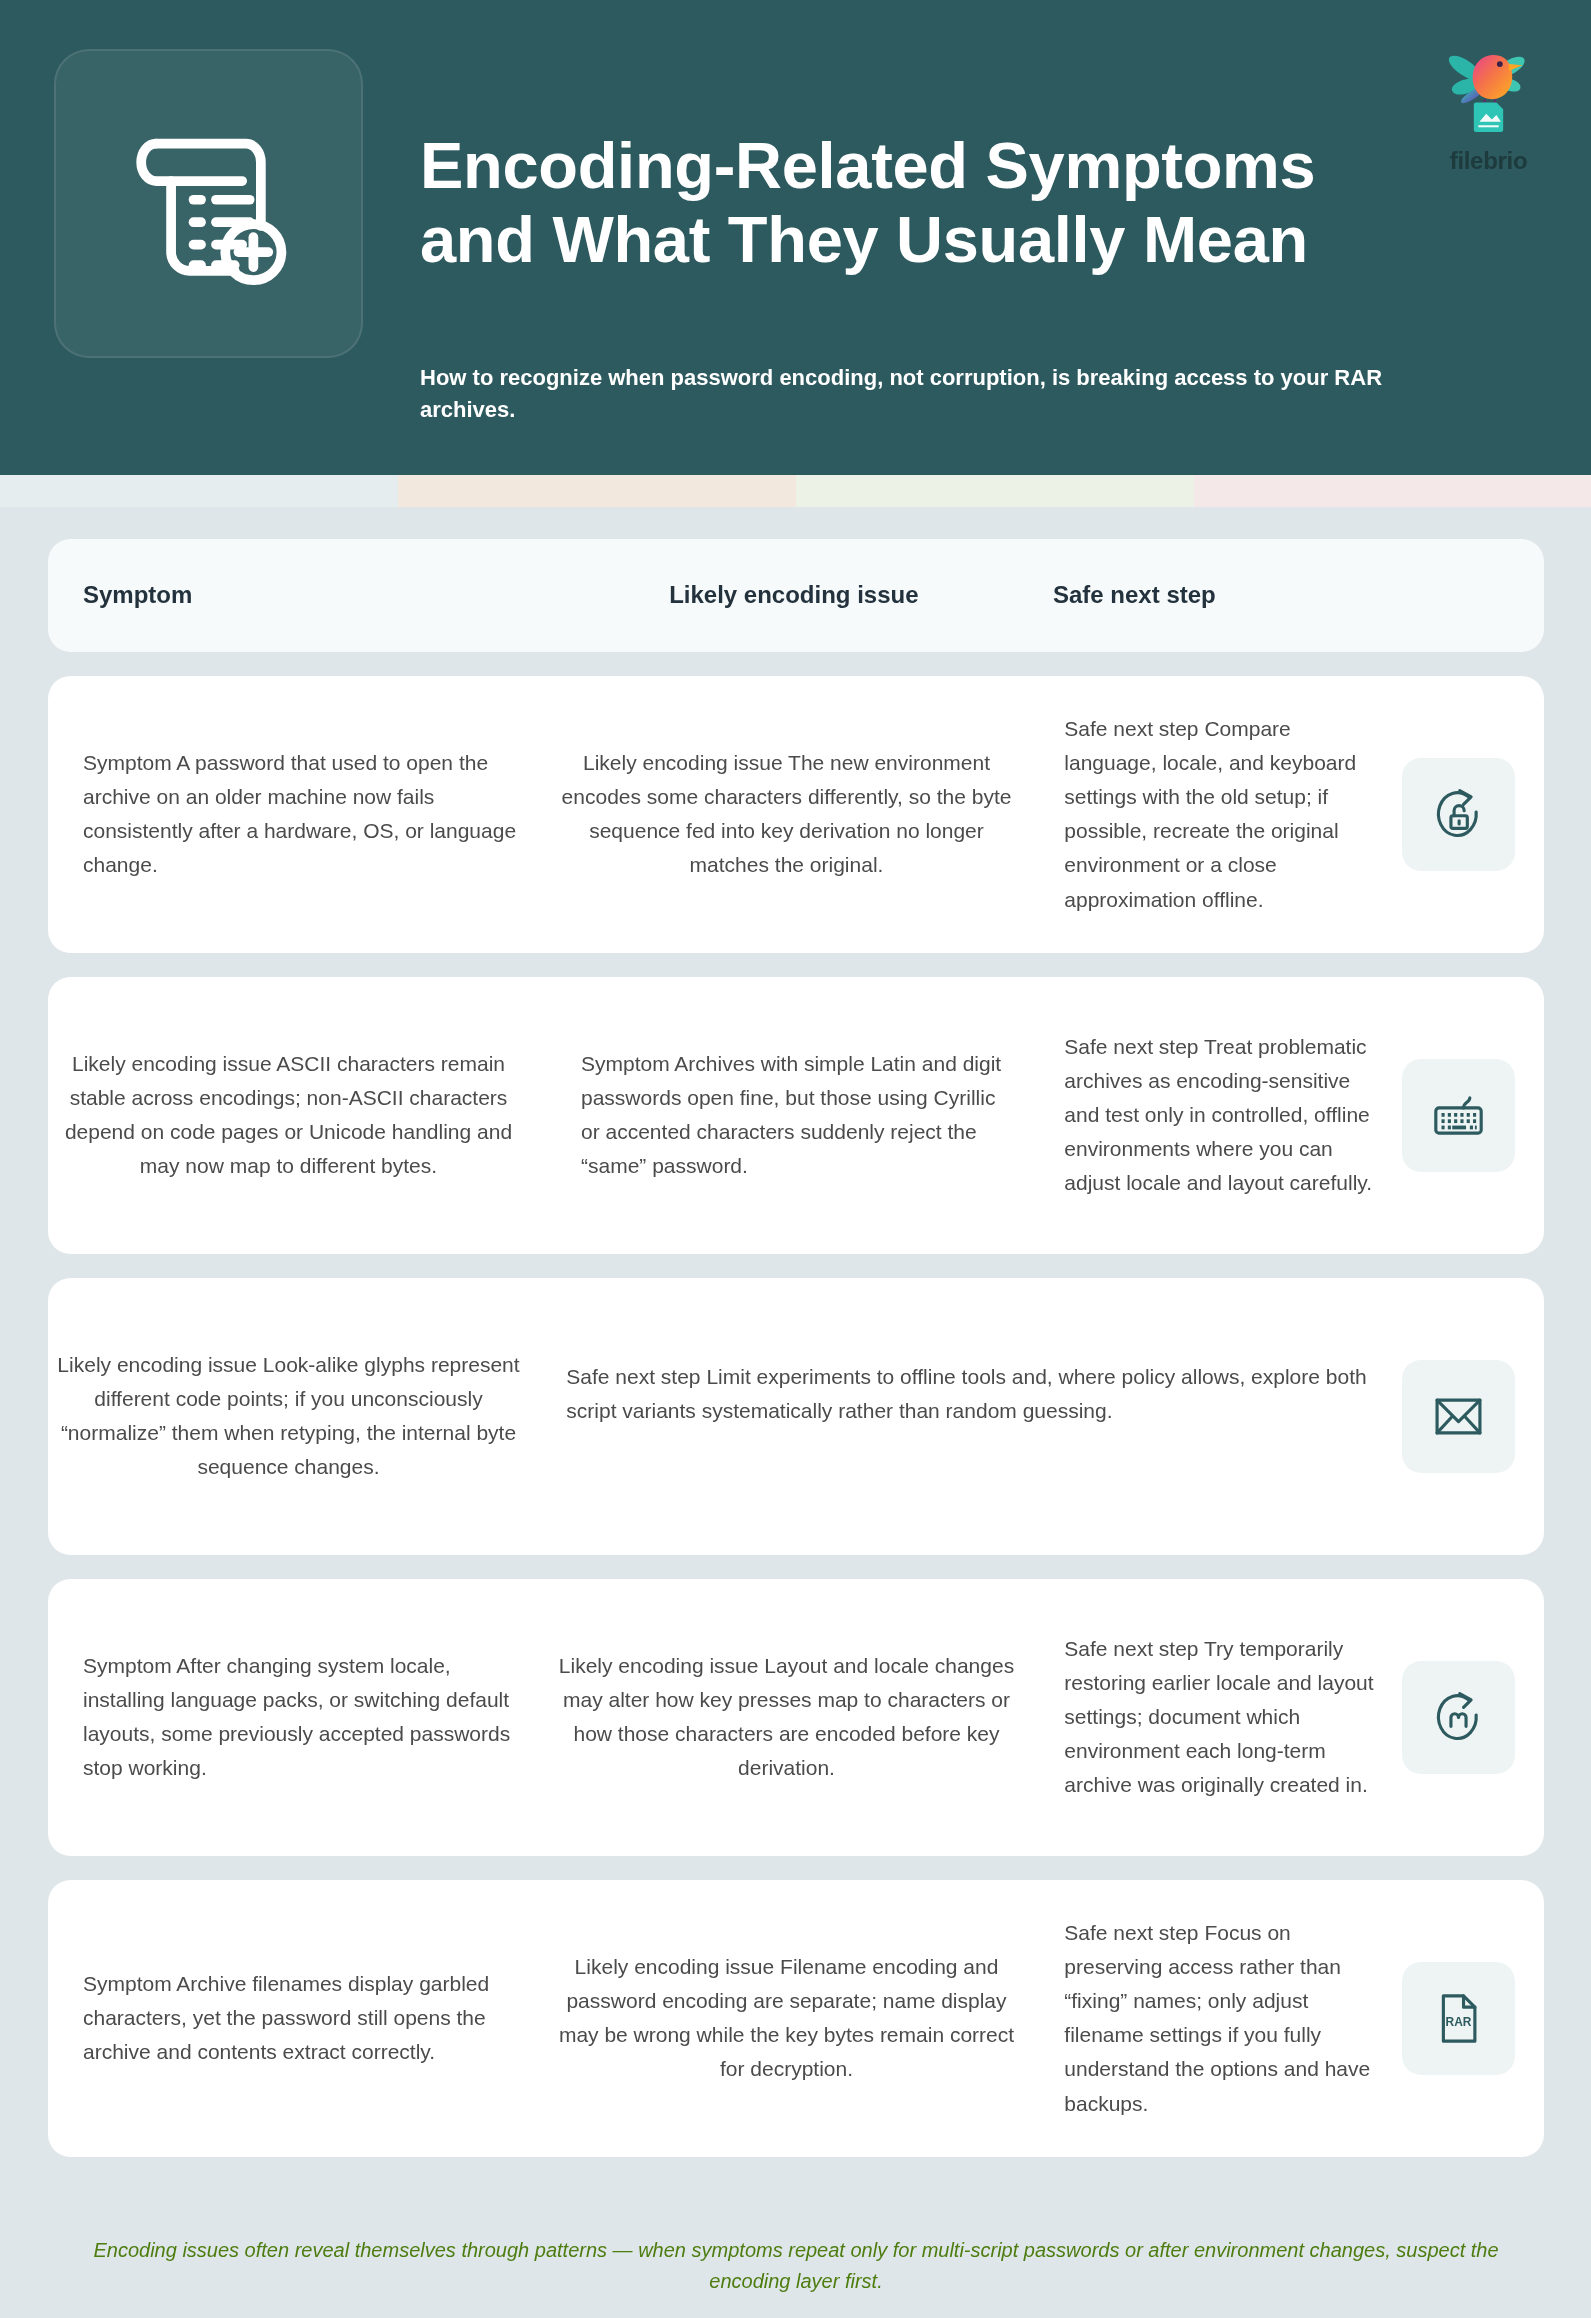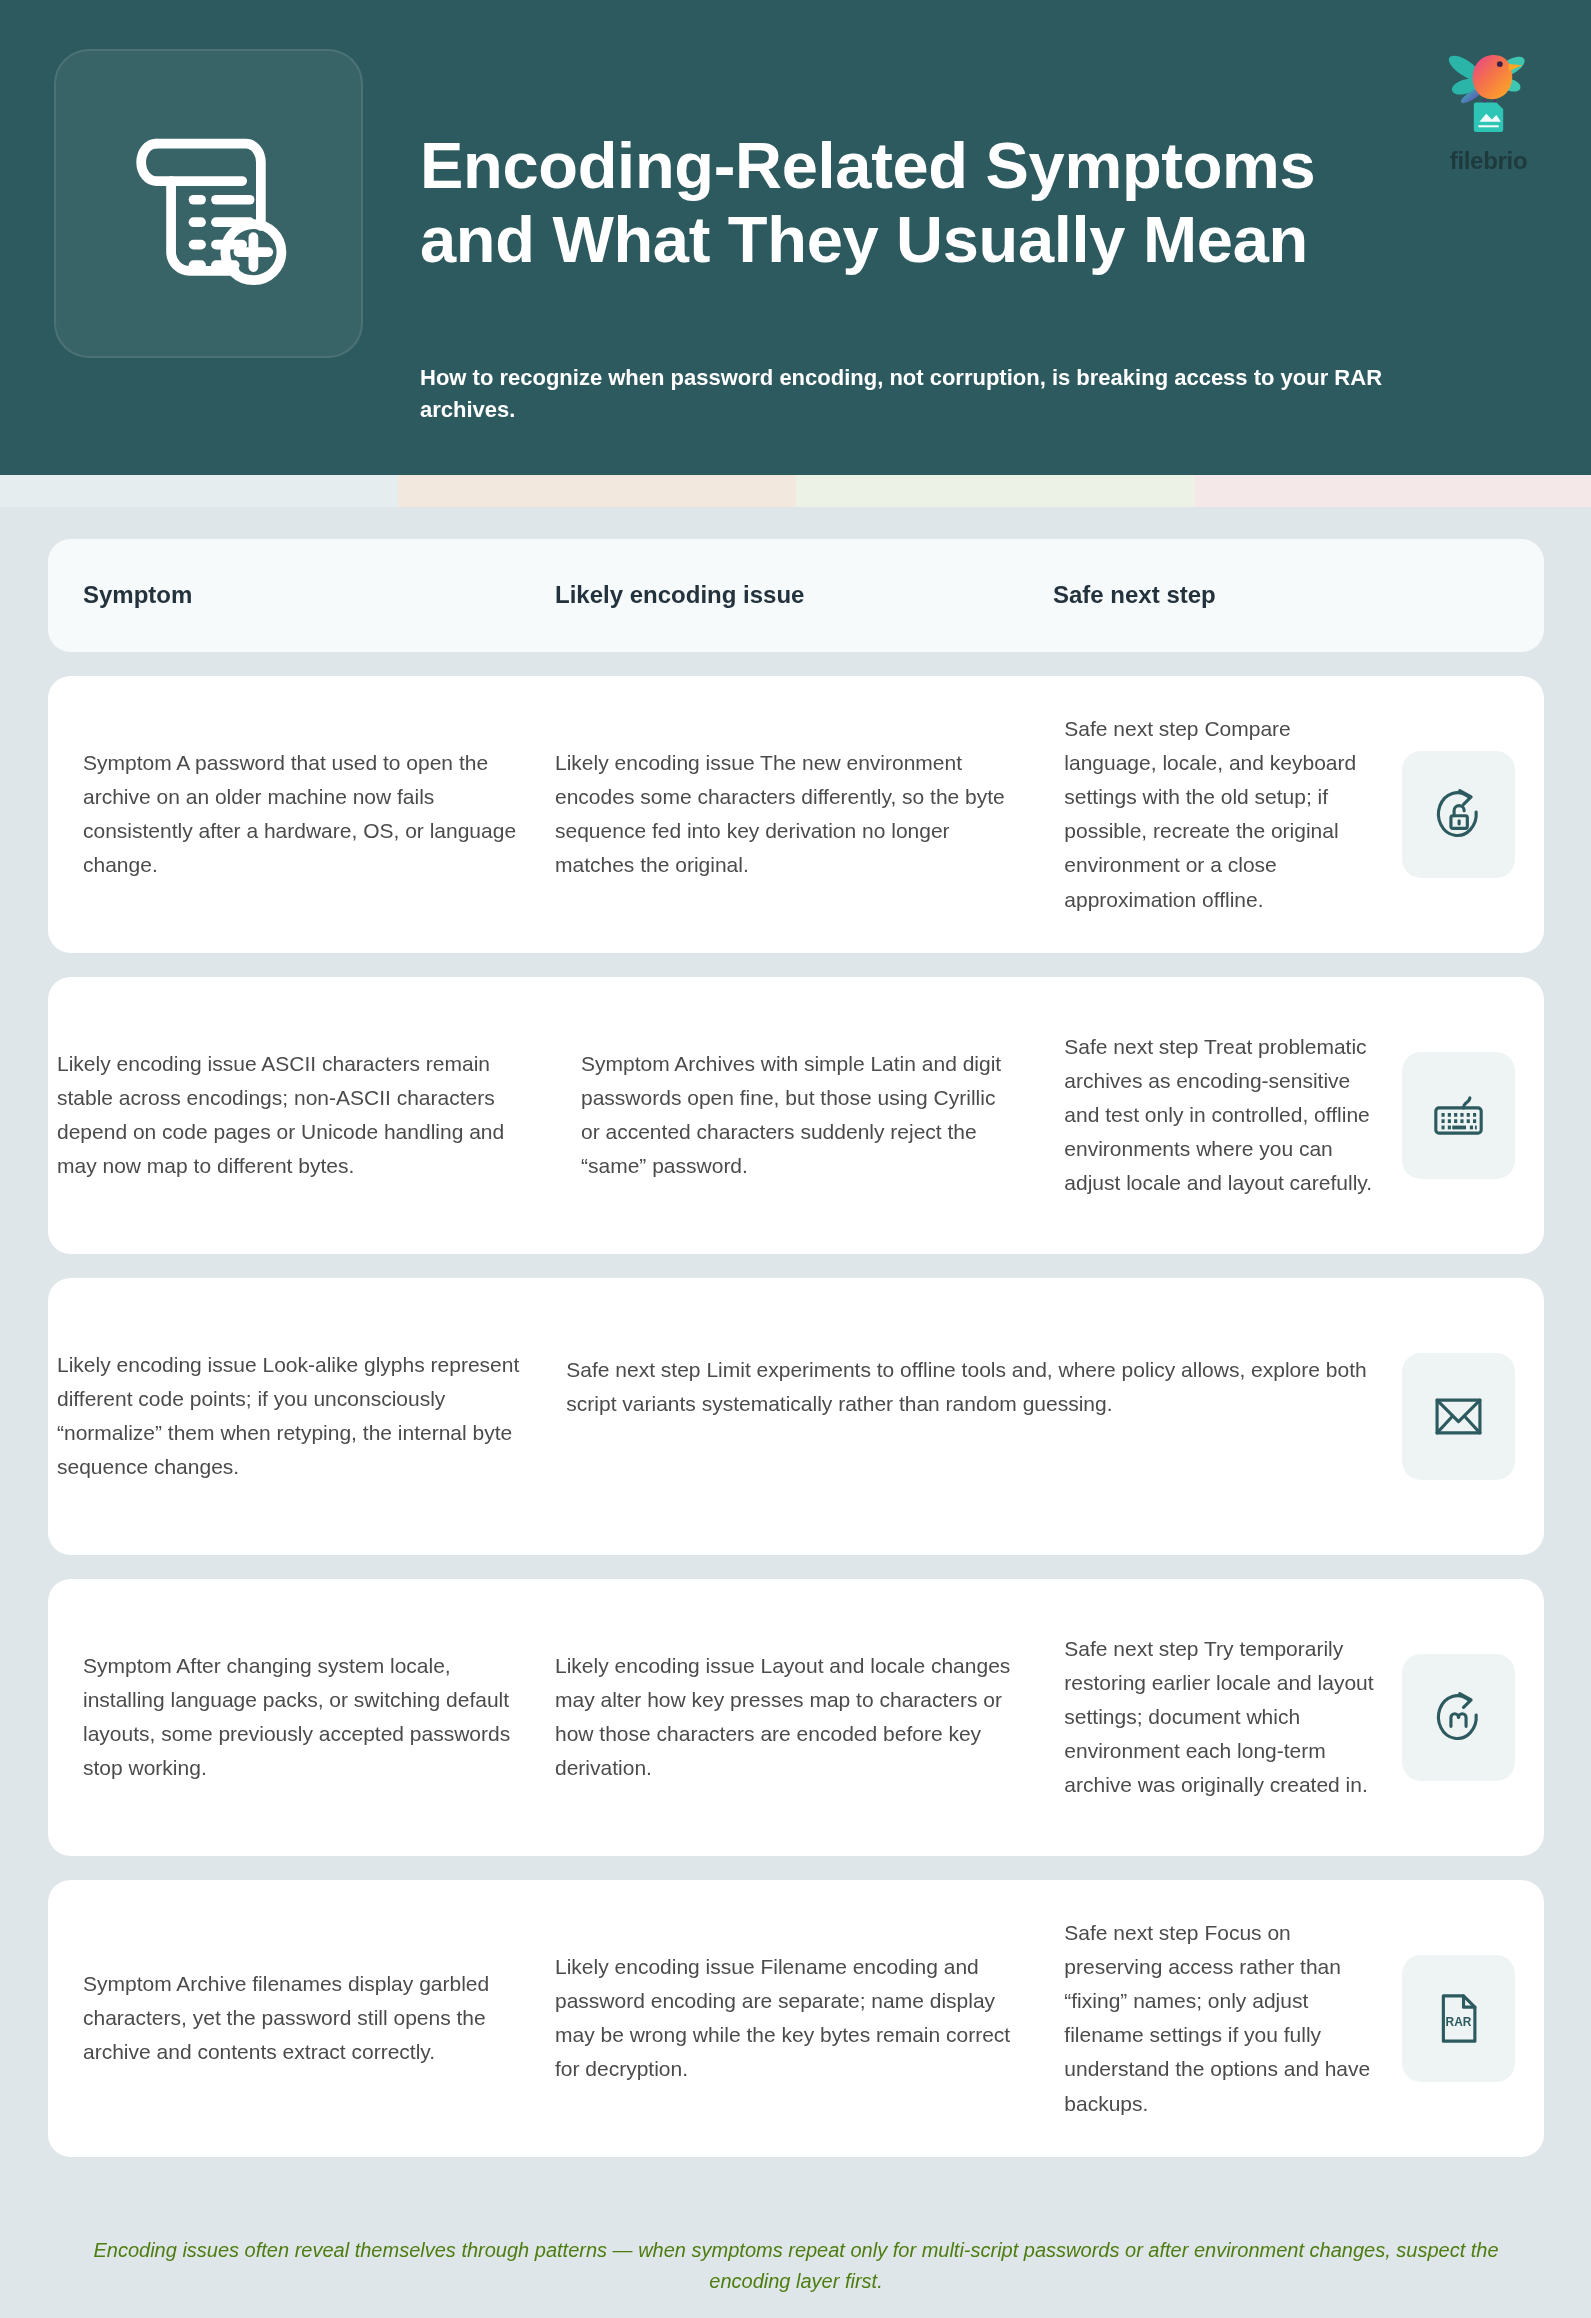--- a/index.html
+++ b/index.html
@@ -103,21 +103,21 @@
     min-height: 113px;
     margin-bottom: 24px;
   }
   .th {
     font-size: 24px;
     font-weight: 700;
     color: #23323c;
     padding: 0 11.3px;
   }
   .col-1 { width: 498px; min-width: 498px; padding-left: 35px; }
-  .col-2 { width: 498px; min-width: 498px; padding-left: 9px; }
+  .col-2 { width: 498px; min-width: 498px; padding-left: 9px; text-align: center; }
   .col-3 { flex: 1; padding-left: 9px; }
 
   .row-card {
     background: #ffffff;
     border-radius: 22.6px;
     display: flex;
     align-items: center;
     margin-bottom: 24px;
     padding: 33px 0;
     min-height: 277px;
@@ -137,21 +137,21 @@
     display: flex;
     align-items: flex-start;
     padding-left: 9px;
     padding-right: 29px;
   }
   .col-3-text { flex: 1; padding-right: 20.4px; }
 
   .icon-tile {
     width: 113px;
     min-width: 113px;
-    height: 127px;
+    height: 113px;
     border-radius: 19px;
     background: #eef4f4;
     display: flex;
     align-items: center;
     justify-content: center;
     align-self: center;
   }
   .icon-tile svg { width: 63px; height: 63px; }
 
   

